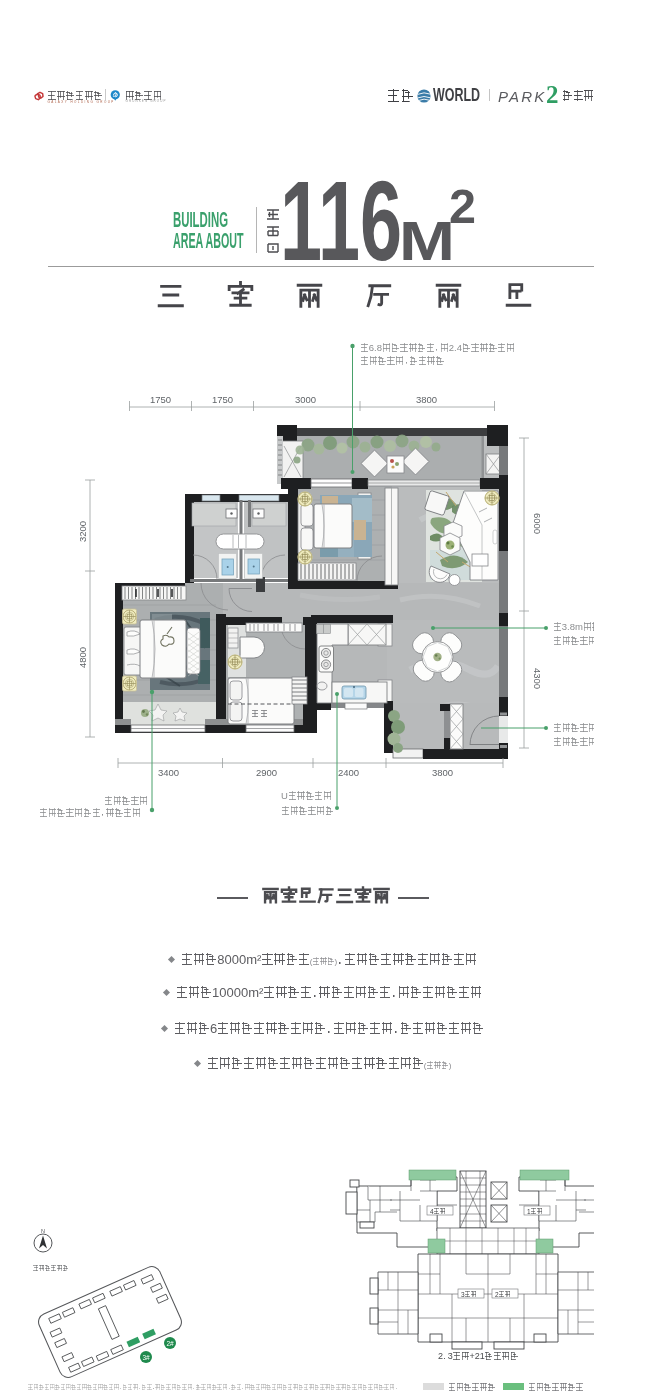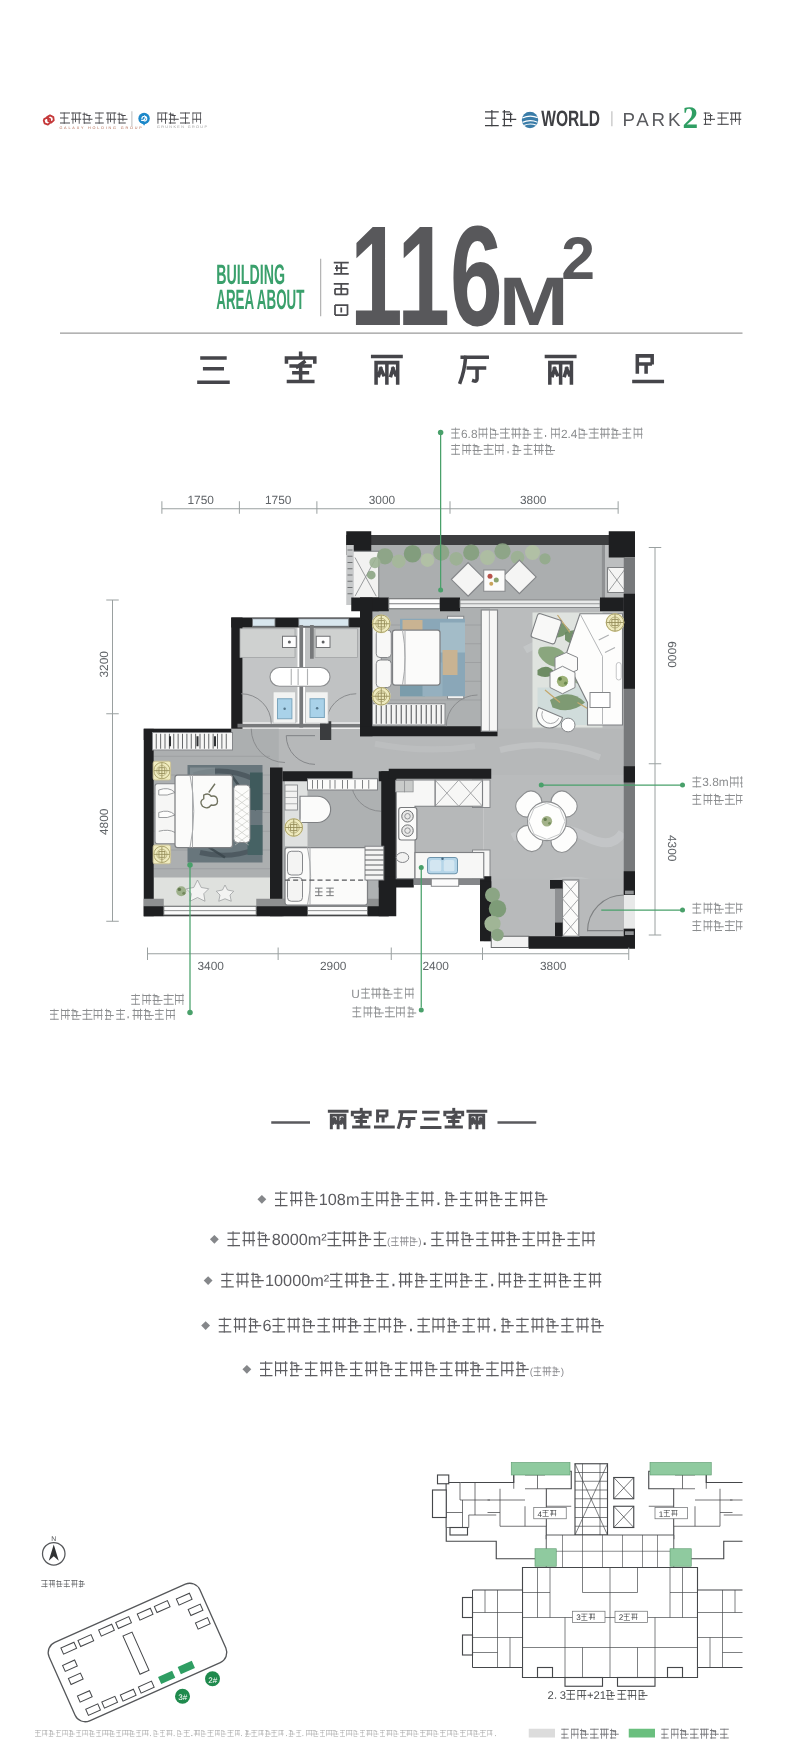--- a/index.html
+++ b/index.html
@@ -59,21 +59,21 @@
 
   <svg class="abs" style="left:417px;top:69px;" width="14" height="14" viewBox="0 0 17 17">
     <circle cx="8.5" cy="8.5" r="8" fill="#3a7ca8"></circle>
     <path d="M1 6.5 Q8.5 3 16 6.2 M1.2 10.8 Q8.5 7.5 15.8 10.6 M2.5 13.8 Q8.5 11 14.8 13.6" stroke="#fff" stroke-width="1.1" fill="none"></path>
   </svg>
 
   <div class="abs" style="left:433px;top:64.5px;font-size:17.8px;font-weight:bold;color:#3f4044;transform:scaleX(0.70);transform-origin:0 50%;">WORLD</div>
 
   <div class="abs" style="left:488.5px;top:69px;width:1.2px;height:12px;background:#c4c4c4;"></div>
 
-  <div class="abs" style="left:498px;top:68px;font-size:15px;color:#595a5e;letter-spacing:2.2px;">PARK</div>
+  <div class="abs" style="left:498px;top:68px;font-size:15px;color:#595a5e;letter-spacing:2.2px;font-style:italic;">PARK</div>
 
   <div class="abs" style="left:546px;top:61px;font-size:25px;font-weight:bold;color:#2f9e63;font-family:'Liberation Serif',serif;">2</div>
 
   <div class="abs" style="left:562px;top:69.5px;font-size:11.5px;color:#4a4a4e;"><i class="z3"></i><i class="z1"></i><i class="z2"></i><i class="z3"></i></div>
 </div>
 
 <svg class="abs" id="title" style="left:0;top:140px;" width="646" height="110" viewBox="0 140 646 110" font-family="Liberation Sans, sans-serif">
 
   <g fill="#3aa06c" font-weight="bold" font-size="22.5">
   <text x="173" y="207" textLength="55" lengthAdjust="spacingAndGlyphs">BUILDING</text>
@@ -720,21 +720,20 @@
   <use href="#gshi" transform="translate(92.5 1) scale(0.17)"></use>
   <use href="#gliang" transform="translate(111 1) scale(0.17)"></use>
   </g>
       </svg>
   <div class="abs" style="left:217px;top:13px;width:31px;height:2px;background:#5a5a5e;"></div>
   <div class="abs" style="left:398px;top:13px;width:31px;height:2px;background:#5a5a5e;"></div>
 </div>
 
 <div class="abs" id="bullets" style="left:0;top:931px;width:646px;font-size:13px;color:#5c5c60;text-align:center;">
 
-  <div style="height:32px;line-height:18px;"><span class="dia"></span><i class="z1"></i><i class="z2"></i><i class="z3"></i>108m<i class="z1"></i><i class="z2"></i><i class="z3"></i><i class="z1"></i><i class="z2"></i><i class="cm"></i><i class="z3"></i><i class="z1"></i><i class="z2"></i><i class="z3"></i><i class="z1"></i><i class="z2"></i><i class="z3"></i></div>
 
   <div style="height:33px;line-height:18px;"><span class="dia"></span><i class="z1"></i><i class="z2"></i><i class="z3"></i>8000m²<i class="z1"></i><i class="z2"></i><i class="z3"></i><i class="z1"></i><span style="font-size:8px;color:#8b8b8f">(<i class="z1"></i><i class="z2"></i><i class="z3"></i>)</span><i class="cm"></i><i class="z1"></i><i class="z2"></i><i class="z3"></i><i class="z1"></i><i class="z2"></i><i class="z3"></i><i class="z1"></i><i class="z2"></i><i class="z3"></i><i class="z1"></i><i class="z2"></i></div>
 
   <div style="height:36px;line-height:18px;"><span class="dia"></span><i class="z1"></i><i class="z2"></i><i class="z3"></i>10000m²<i class="z1"></i><i class="z2"></i><i class="z3"></i><i class="z1"></i><i class="cm"></i><i class="z2"></i><i class="z3"></i><i class="z1"></i><i class="z2"></i><i class="z3"></i><i class="z1"></i><i class="cm"></i><i class="z2"></i><i class="z3"></i><i class="z1"></i><i class="z2"></i><i class="z3"></i><i class="z1"></i><i class="z2"></i></div>
 
   <div style="height:35px;line-height:18px;"><span class="dia"></span><i class="z1"></i><i class="z2"></i><i class="z3"></i>6<i class="z1"></i><i class="z2"></i><i class="z3"></i><i class="z1"></i><i class="z2"></i><i class="z3"></i><i class="z1"></i><i class="z2"></i><i class="z3"></i><i class="cm"></i><i class="z1"></i><i class="z2"></i><i class="z3"></i><i class="z1"></i><i class="z2"></i><i class="cm"></i><i class="z3"></i><i class="z1"></i><i class="z2"></i><i class="z3"></i><i class="z1"></i><i class="z2"></i><i class="z3"></i></div>
 
   <div style="height:33px;line-height:18px;"><span class="dia"></span><i class="z1"></i><i class="z2"></i><i class="z3"></i><i class="z1"></i><i class="z2"></i><i class="z3"></i><i class="z1"></i><i class="z2"></i><i class="z3"></i><i class="z1"></i><i class="z2"></i><i class="z3"></i><i class="z1"></i><i class="z2"></i><i class="z3"></i><i class="z1"></i><i class="z2"></i><i class="z3"></i><span style="font-size:8px;color:#8b8b8f">(<i class="z1"></i><i class="z2"></i><i class="z3"></i>)</span></div>
 </div>
 

